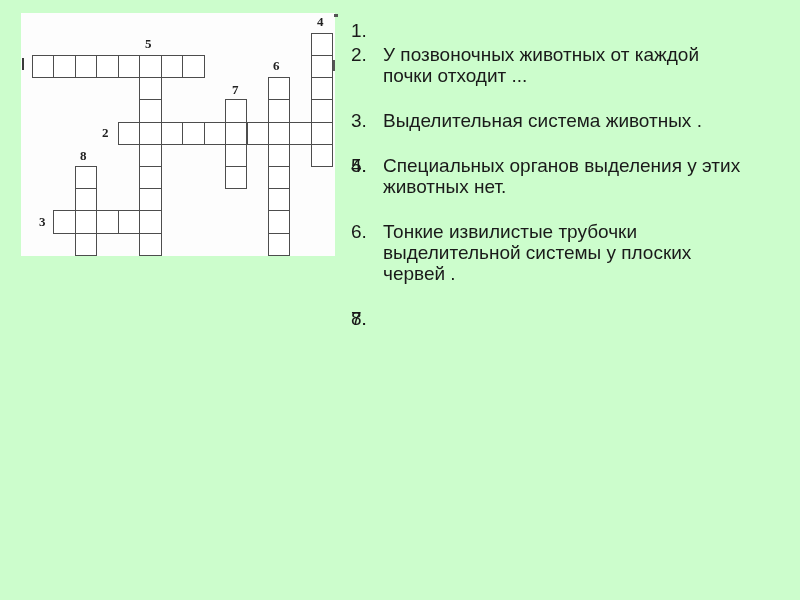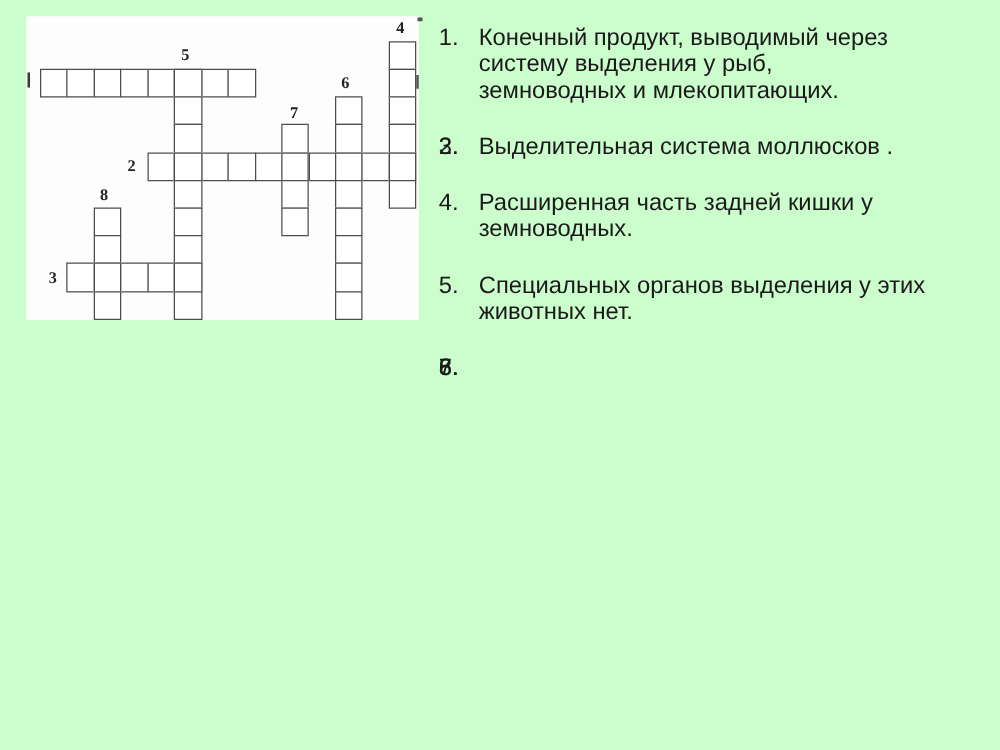--- a/index.html
+++ b/index.html
@@ -115,21 +115,21 @@
     <div class="cell" style="left: 53.9px; top: 153px; width: 22.45px; height: 23.2px; border-color: rgb(77, 77, 77);"></div>
     <div class="cell" style="left: 53.9px; top: 175.2px; width: 22.45px; height: 23.2px; border-color: rgb(77, 77, 77);"></div>
     <div class="cell" style="left: 53.9px; top: 197.4px; width: 22.45px; height: 23.2px; border-color: rgb(77, 77, 77);"></div>
     <div class="cell" style="left: 53.9px; top: 219.6px; width: 22.45px; height: 23.2px; border-color: rgb(77, 77, 77);"></div>
     <div class="num" style="left: 59px; top: 135px;">8</div>
     <div class="mark" style="left: 313px; top: 1px; width: 4px; height: 3px;"></div>
     <div class="mark" style="left: 311.5px; top: 47px; width: 2px; height: 11px;"></div>
   </div>
 
 <div class="clues">
-    <div class="clue"><span class="cnum">1.</span><span>Конечный продукт, выводимый через<br>систему выделения у рыб,<br>земноводных и млекопитающих.</span></div>
-    <div class="clue"><span class="cnum">2.</span></div>
-    <div class="clue"><span class="cnum">3.</span><span>Выделительная система моллюсков .</span></div>
-    <div class="clue"><span class="cnum">4.</span><span>Расширенная часть задней кишки у<br>земноводных.</span></div>
+    <div class="clue"><span class="cnum">1.</span></div>
+    <div class="clue"><span class="cnum">2.</span><span>У позвоночных животных от каждой<br>почки отходит ...</span></div>
+    <div class="clue"><span class="cnum">3.</span><span>Выделительная система животных .</span></div>
+    <div class="clue"><span class="cnum">4.</span></div>
     <div class="clue"><span class="cnum">5.</span><span>Специальных органов выделения у этих<br>животных нет.</span></div>
-    <div class="clue"><span class="cnum">6.</span></div>
+    <div class="clue"><span class="cnum">6.</span><span>Тонкие извилистые трубочки<br>выделительной системы у плоских<br>червей .</span></div>
     <div class="clue"><span class="cnum">7.</span></div>
     <div class="clue"><span class="cnum">8.</span></div>
   </div>
 
 </body></html>

